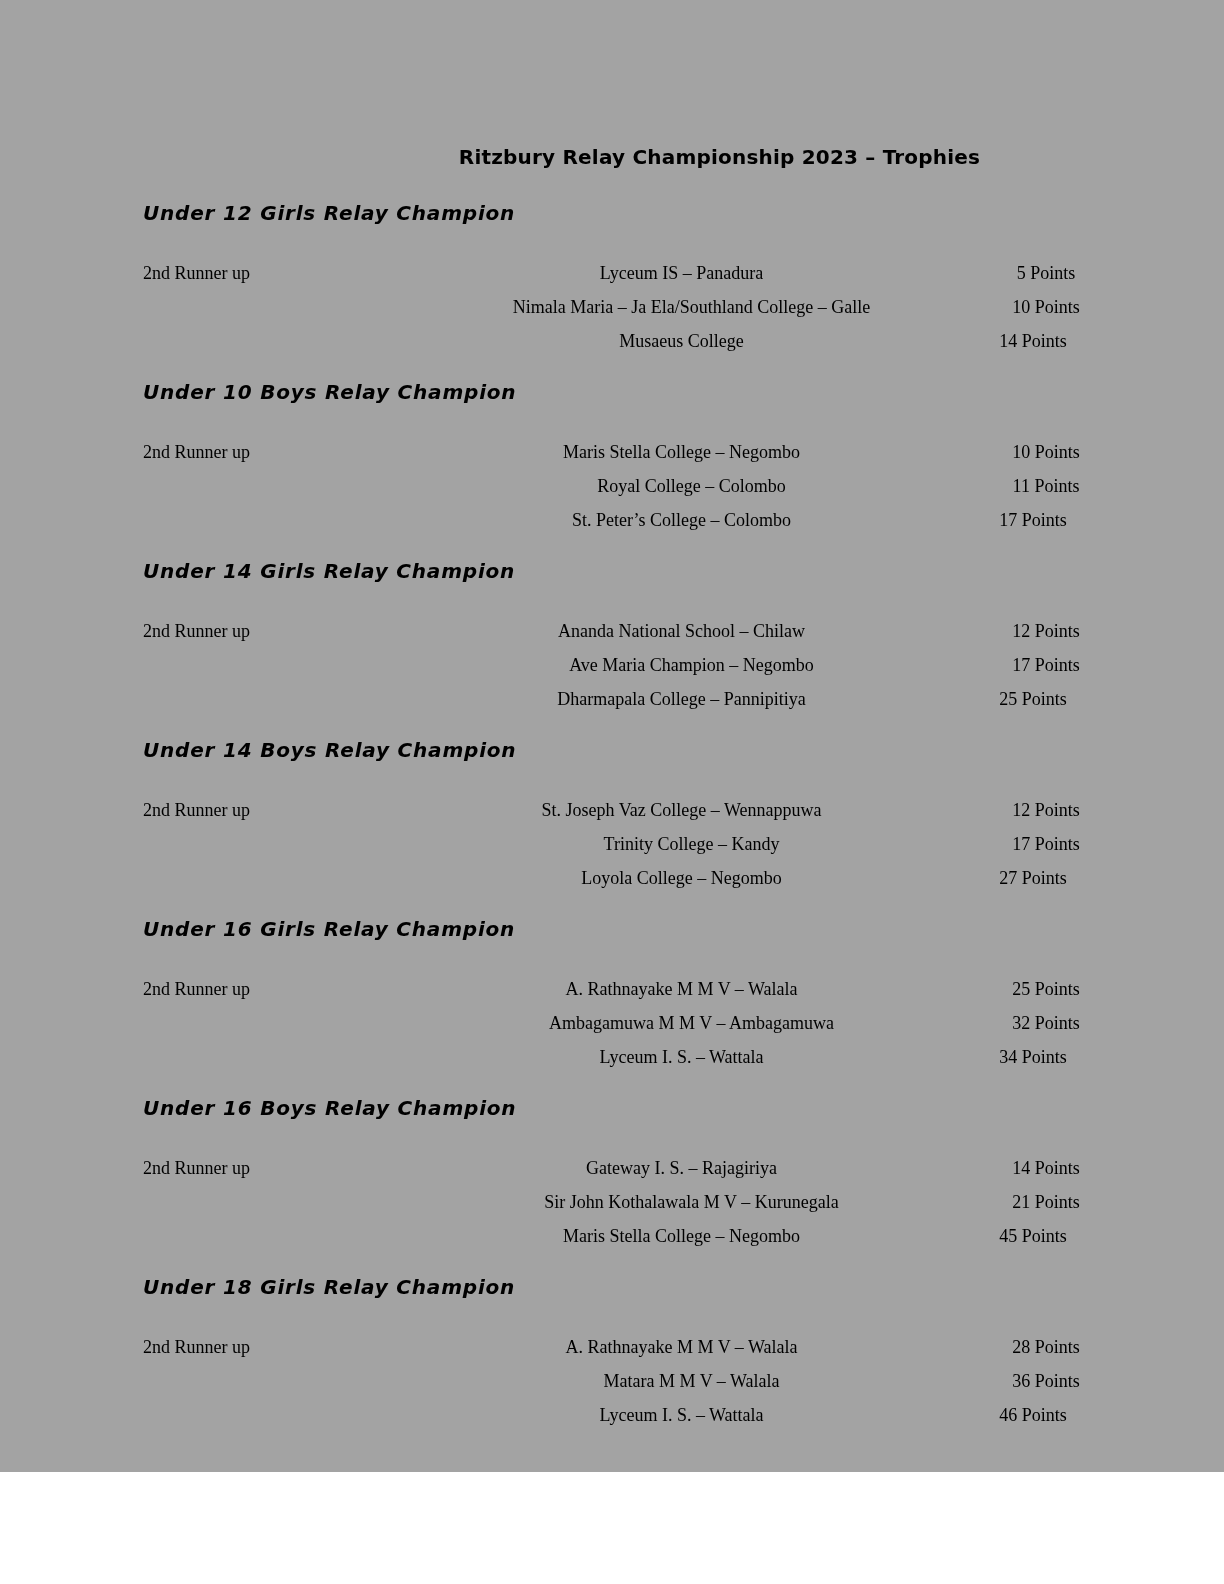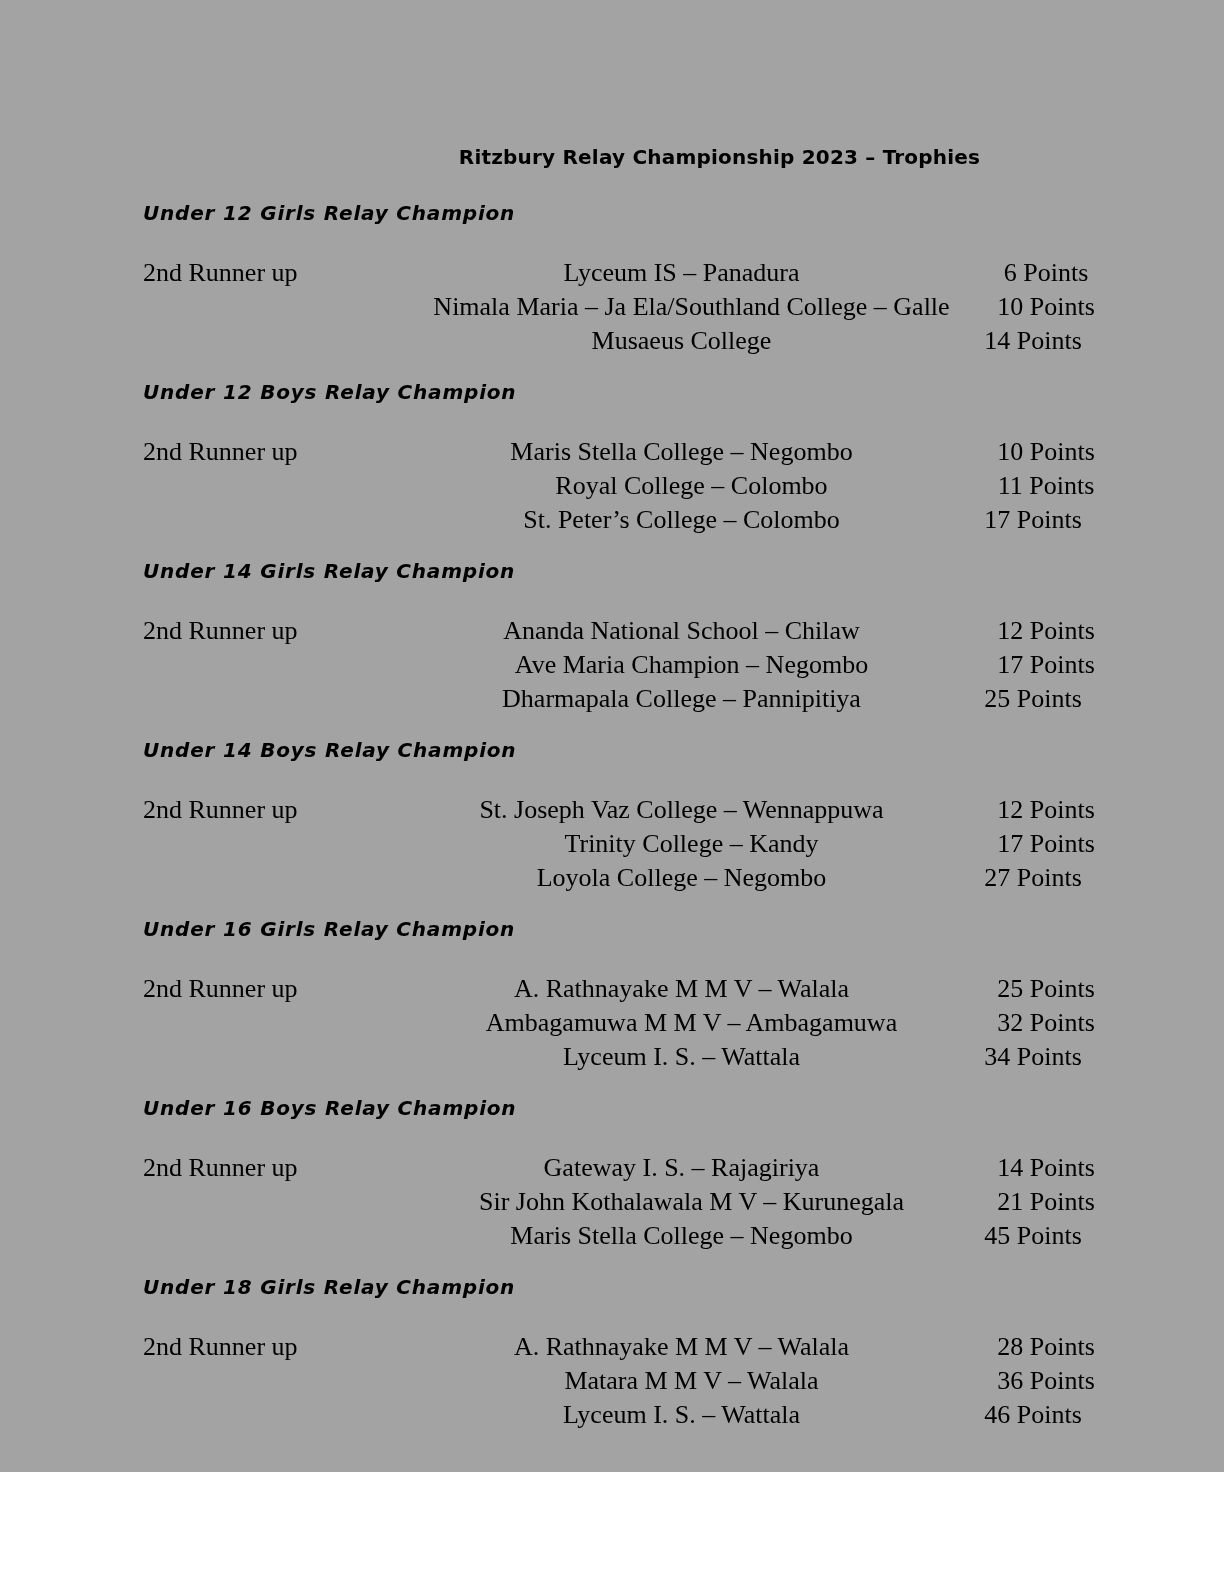--- a/index.html
+++ b/index.html
@@ -40,21 +40,21 @@
     letter-spacing: 0.8px;
     margin: 0 0 29px 0;
     white-space: nowrap;
     font-style: italic;
   }
   .row {
     display: grid;
     grid-template-columns: 230px 1fr 112px;
     align-items: center;
     height: 34px;
-    font-size: 26px;
+    font-size: 18px;
     line-height: 24px;
   }
   .cell-label {
     white-space: nowrap;
   }
   .cell-school {
     white-space: nowrap;
     text-align: center;
   }
   .cell-points {
@@ -70,36 +70,36 @@
 
 <div class="page">
 
   <div class="doc-title">Ritzbury Relay Championship 2023 – Trophies</div>
 
   <div class="section">
     <h2 class="section-heading">Under 12 Girls Relay Champion</h2>
     <div class="row r1">
       <span class="cell-label">2nd Runner up</span>
       <span class="cell-school">Lyceum IS – Panadura</span>
-      <span class="cell-points">6 Points</span>
+      <span class="cell-points">5 Points</span>
     </div>
     <div class="row r2">
       <span class="cell-label"></span>
       <span class="cell-school">Nimala Maria – Ja Ela/Southland College – Galle</span>
       <span class="cell-points">10 Points</span>
     </div>
     <div class="row r3">
       <span class="cell-label"></span>
       <span class="cell-school">Musaeus College</span>
       <span class="cell-points">14 Points</span>
     </div>
   </div>
 
   <div class="section">
-    <h2 class="section-heading">Under 12 Boys Relay Champion</h2>
+    <h2 class="section-heading">Under 10 Boys Relay Champion</h2>
     <div class="row r1">
       <span class="cell-label">2nd Runner up</span>
       <span class="cell-school">Maris Stella College – Negombo</span>
       <span class="cell-points">10 Points</span>
     </div>
     <div class="row r2">
       <span class="cell-label"></span>
       <span class="cell-school">Royal College – Colombo</span>
       <span class="cell-points">11 Points</span>
     </div>

